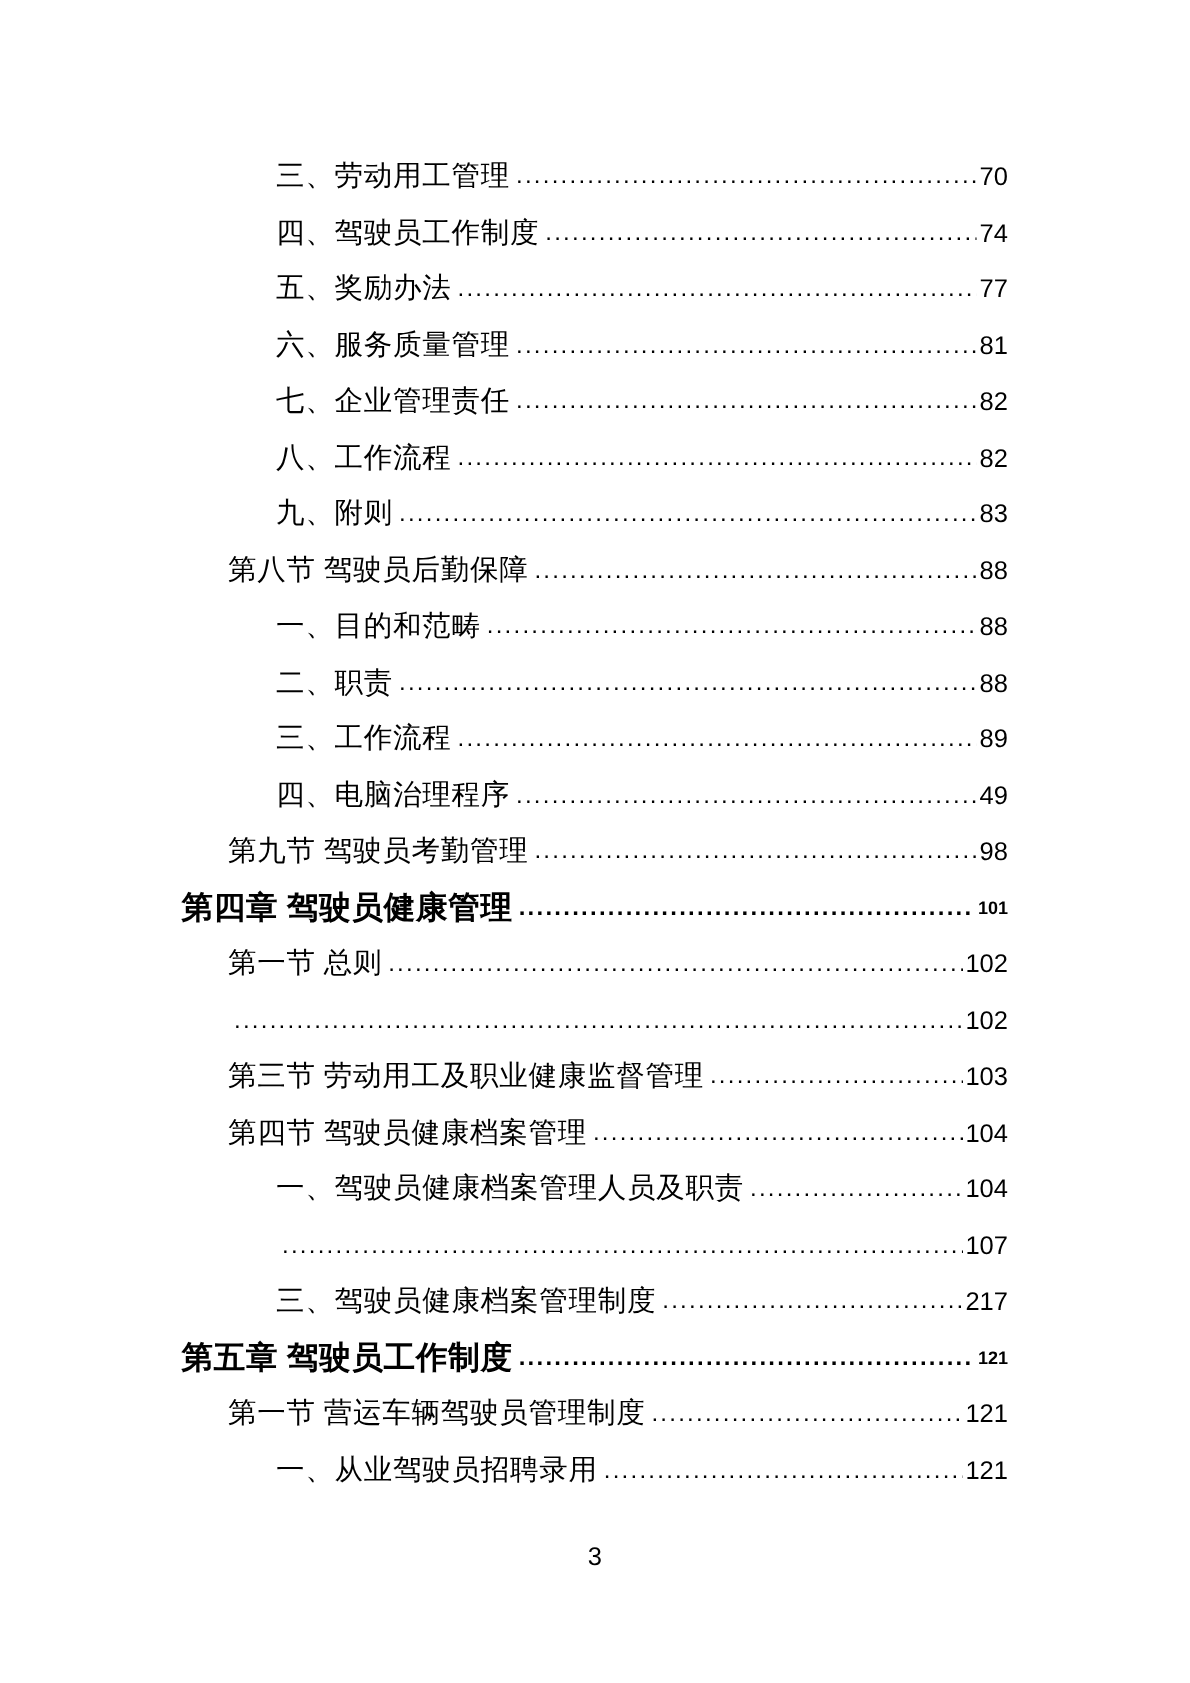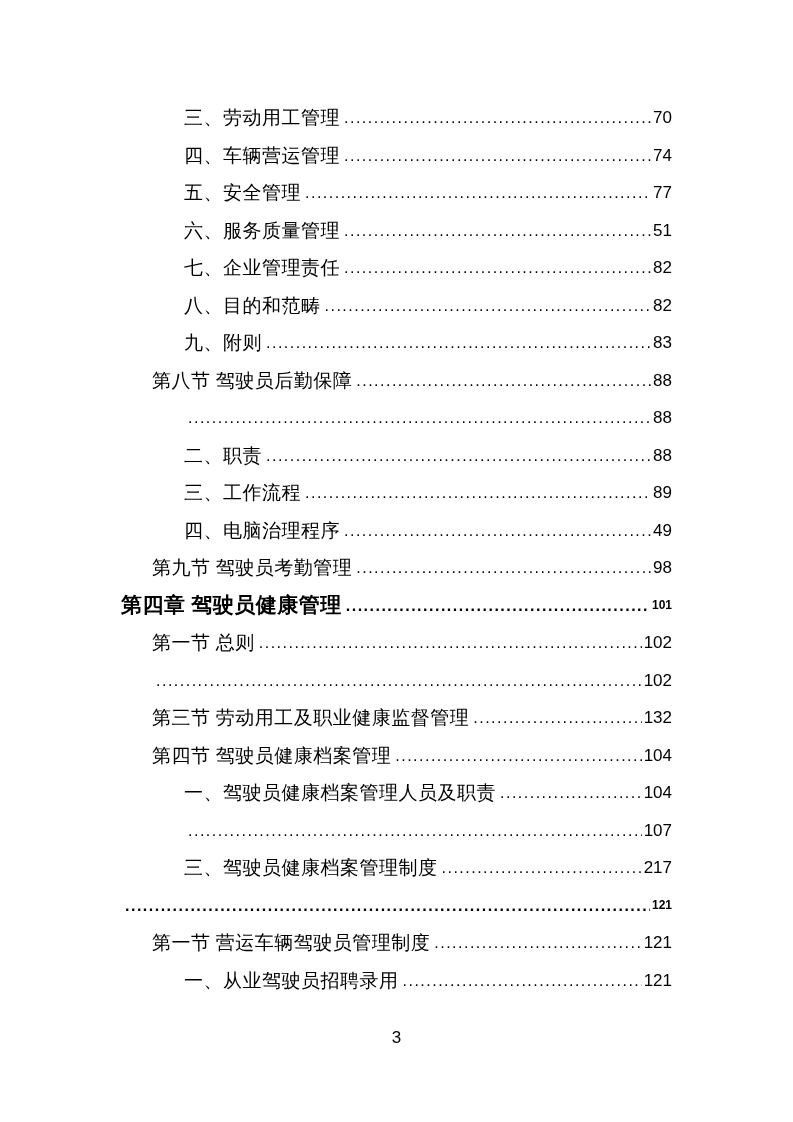--- a/index.html
+++ b/index.html
@@ -78,55 +78,56 @@
 
 <div class="page">
 
   <div class="toc">
       <div class="toc-row level-item">
       <span class="toc-title">三、劳动用工管理</span>
       <span class="toc-leader">........................................................................................................................................................................................................</span>
       <span class="toc-page">70</span>
     </div>
       <div class="toc-row level-item">
-      <span class="toc-title">四、车辆营运管理</span>
+      <span class="toc-title">四、驾驶员工作制度</span>
       <span class="toc-leader">........................................................................................................................................................................................................</span>
       <span class="toc-page">74</span>
     </div>
       <div class="toc-row level-item">
-      <span class="toc-title">五、安全管理</span>
+      <span class="toc-title">五、奖励办法</span>
       <span class="toc-leader">........................................................................................................................................................................................................</span>
       <span class="toc-page">77</span>
     </div>
       <div class="toc-row level-item">
       <span class="toc-title">六、服务质量管理</span>
       <span class="toc-leader">........................................................................................................................................................................................................</span>
-      <span class="toc-page">51</span>
+      <span class="toc-page">81</span>
     </div>
       <div class="toc-row level-item">
       <span class="toc-title">七、企业管理责任</span>
       <span class="toc-leader">........................................................................................................................................................................................................</span>
       <span class="toc-page">82</span>
     </div>
       <div class="toc-row level-item">
-      <span class="toc-title">八、目的和范畴</span>
+      <span class="toc-title">八、工作流程</span>
       <span class="toc-leader">........................................................................................................................................................................................................</span>
       <span class="toc-page">82</span>
     </div>
       <div class="toc-row level-item">
       <span class="toc-title">九、附则</span>
       <span class="toc-leader">........................................................................................................................................................................................................</span>
       <span class="toc-page">83</span>
     </div>
       <div class="toc-row level-section">
       <span class="toc-title">第八节 驾驶员后勤保障</span>
       <span class="toc-leader">........................................................................................................................................................................................................</span>
       <span class="toc-page">88</span>
     </div>
       <div class="toc-row level-item">
+      <span class="toc-title">一、目的和范畴</span>
       <span class="toc-leader">........................................................................................................................................................................................................</span>
       <span class="toc-page">88</span>
     </div>
       <div class="toc-row level-item">
       <span class="toc-title">二、职责</span>
       <span class="toc-leader">........................................................................................................................................................................................................</span>
       <span class="toc-page">88</span>
     </div>
       <div class="toc-row level-item">
       <span class="toc-title">三、工作流程</span>
@@ -153,21 +154,21 @@
       <span class="toc-leader">........................................................................................................................................................................................................</span>
       <span class="toc-page">102</span>
     </div>
       <div class="toc-row level-section">
       <span class="toc-leader">........................................................................................................................................................................................................</span>
       <span class="toc-page">102</span>
     </div>
       <div class="toc-row level-section">
       <span class="toc-title">第三节 劳动用工及职业健康监督管理</span>
       <span class="toc-leader">........................................................................................................................................................................................................</span>
-      <span class="toc-page">132</span>
+      <span class="toc-page">103</span>
     </div>
       <div class="toc-row level-section">
       <span class="toc-title">第四节 驾驶员健康档案管理</span>
       <span class="toc-leader">........................................................................................................................................................................................................</span>
       <span class="toc-page">104</span>
     </div>
       <div class="toc-row level-item">
       <span class="toc-title">一、驾驶员健康档案管理人员及职责</span>
       <span class="toc-leader">........................................................................................................................................................................................................</span>
       <span class="toc-page">104</span>
@@ -175,20 +176,21 @@
       <div class="toc-row level-item">
       <span class="toc-leader">........................................................................................................................................................................................................</span>
       <span class="toc-page">107</span>
     </div>
       <div class="toc-row level-item">
       <span class="toc-title">三、驾驶员健康档案管理制度</span>
       <span class="toc-leader">........................................................................................................................................................................................................</span>
       <span class="toc-page">217</span>
     </div>
       <div class="toc-row level-chapter">
+      <span class="toc-title">第五章 驾驶员工作制度</span>
       <span class="toc-leader">........................................................................................................................................................................................................</span>
       <span class="toc-page">121</span>
     </div>
       <div class="toc-row level-section">
       <span class="toc-title">第一节 营运车辆驾驶员管理制度</span>
       <span class="toc-leader">........................................................................................................................................................................................................</span>
       <span class="toc-page">121</span>
     </div>
       <div class="toc-row level-item">
       <span class="toc-title">一、从业驾驶员招聘录用</span>

